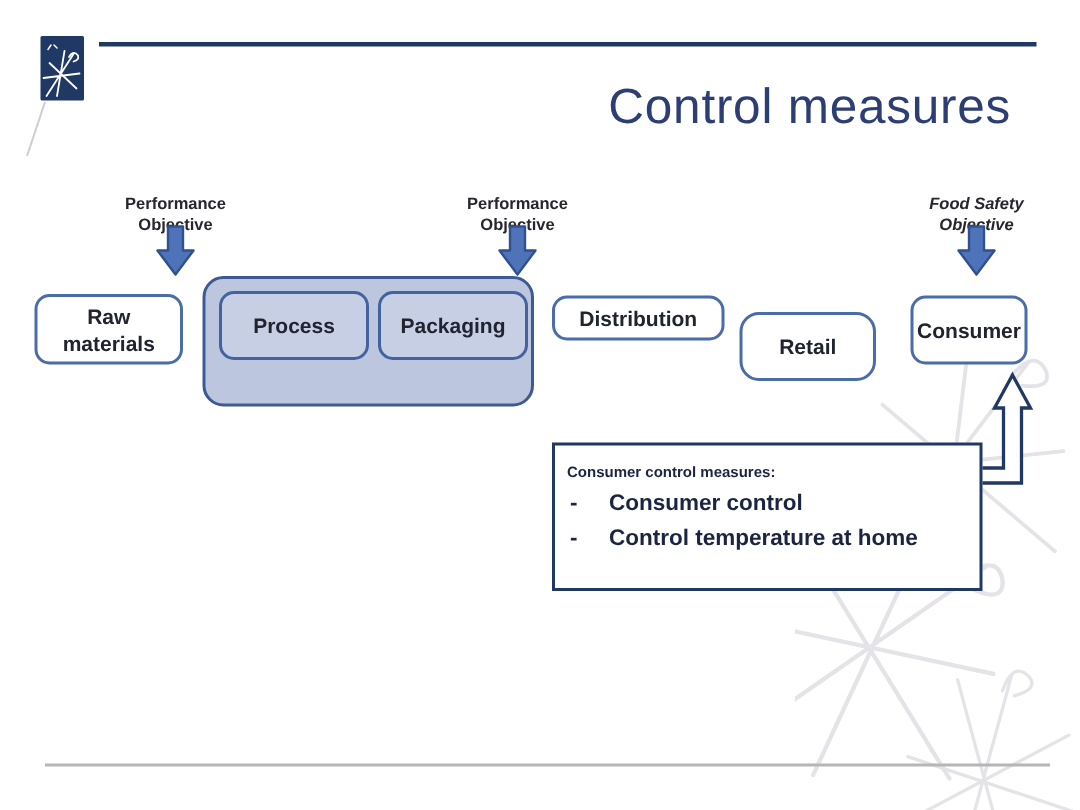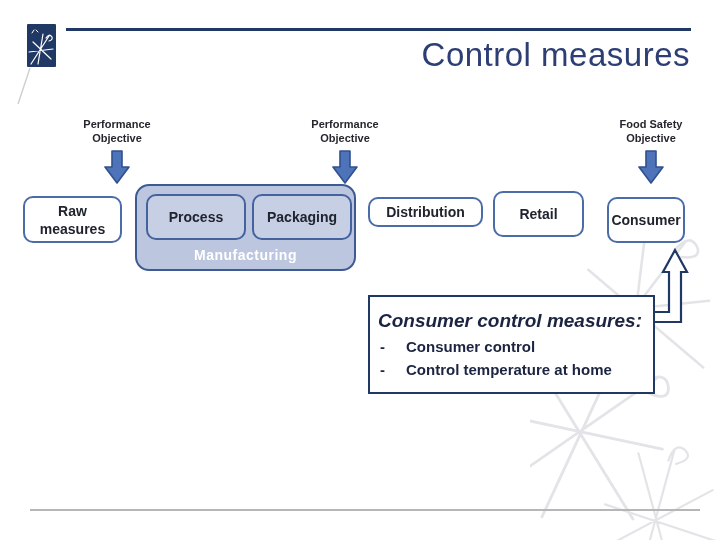--- a/index.html
+++ b/index.html
@@ -6,65 +6,65 @@
   .slide{
     position:relative;width:720px;height:540px;background:#ffffff;
     overflow:hidden;font-family:"Liberation Sans",sans-serif;
     -webkit-font-smoothing:antialiased;
   }
   .layer{position:absolute;z-index:1;}
   
   .top-rule{left:66px;top:28px;width:625px;height:3px;background:var(--accent-navy);}
   .logo-svg{left:14px;top:22px;width:50px;height:85px;}
   .page-title{
-    right:30px;top:36px;margin:0;font-size:33px;font-weight:400;
+    right:30px;top:36px;margin:16px;font-size:33px;font-weight:400;
     color:var(--title-blue);letter-spacing:0.5px;white-space:nowrap;
   }
   
   .anno{
     width:140px;text-align:center;font-size:11px;font-weight:700;
-    color:var(--label-text);line-height:14px;white-space:pre-line;
+    color:var(--label-text);line-height:14px;white-space:pre-line;margin-top:12px;
   }
   .anno.po-left{left:47px;top:117px;}
   .anno.po-mid{left:275px;top:117px;}
-  .anno.fso{left:581px;top:117px;}
+  .anno.fso{left:581px;top:117px;font-style:italic;}
   .down-arrow{width:26px;height:35px;}
   .down-arrow.a1{left:104px;top:150px;}
   .down-arrow.a2{left:332px;top:150px;}
   .down-arrow.a3{left:638px;top:150px;}
   
   .box{
     box-sizing:border-box;display:flex;align-items:center;justify-content:center;
     background:#ffffff;border:2.5px solid var(--box-border);border-radius:10px;
     font-size:14px;font-weight:700;color:var(--box-text);text-align:center;
     line-height:18px;white-space:pre-line;
   }
   .box.raw{left:23px;top:196px;width:99px;height:47px;}
   .box.distribution{left:368px;top:197px;width:115px;height:30px;}
-  .box.retail{left:493px;top:191px;width:91px;height:46px;}
+  .box.retail{left:493px;top:208px;width:91px;height:46px;border-radius:13px;}
   .box.consumer{left:607px;top:197px;width:78px;height:46px;}
   .mfg-group{
     left:135px;top:184px;width:221px;height:87px;box-sizing:border-box;
     background:var(--mfg-fill);border:2.5px solid var(--mfg-border);border-radius:14px;
   }
   .mfg-group .box{position:absolute;background:var(--inner-fill);border-color:var(--inner-border);}
   .mfg-group .box.process{left:9px;top:8px;width:100px;height:46px;}
   .mfg-group .box.packaging{left:115px;top:8px;width:100px;height:46px;}
   .mfg-label{
     position:absolute;bottom:6px;left:0;width:100%;text-align:center;
     font-size:14px;font-weight:700;color:#ffffff;letter-spacing:0.5px;
   }
   
   .elbow-svg{left:648px;top:247px;width:42px;height:78px;}
   .callout{
     box-sizing:border-box;left:368px;top:295px;width:287px;height:99px;
     background:#ffffff;border:2.5px solid var(--accent-navy);
     padding:13px 6px 0 8px;color:var(--callout-text);
   }
-  .callout-heading{font-size:19px;font-weight:700;margin:0 0 3px 0;font-style:italic;}
+  .callout-heading{font-size:10px;font-weight:700;margin:0 0 3px 0;}
   .callout-item{display:flex;font-size:15px;font-weight:700;line-height:23px;}
   .callout-item .dash{width:26px;flex:0 0 26px;padding-left:2px;}
   
   .bottom-rule{left:30px;top:509px;width:670px;height:2px;background:var(--rule-gray);}
   
   .watermark-svg{left:530px;top:190px;width:190px;height:360px;z-index:0;}
   .wm{stroke:var(--watermark);stroke-width:2.2;fill:none;stroke-linecap:round;}
 </style>
 </head>
 <body>
@@ -106,26 +106,25 @@
     <polygon points="8,1 18,1 18,17 25,17 13,33 1,17 8,17" style="fill:var(--arrow-fill);stroke:var(--arrow-stroke)" stroke-width="1.6" stroke-linejoin="round"></polygon>
   </svg>
   <svg class="layer down-arrow a2" viewBox="0 0 26 35">
     <polygon points="8,1 18,1 18,17 25,17 13,33 1,17 8,17" style="fill:var(--arrow-fill);stroke:var(--arrow-stroke)" stroke-width="1.6" stroke-linejoin="round"></polygon>
   </svg>
   <svg class="layer down-arrow a3" viewBox="0 0 26 35">
     <polygon points="8,1 18,1 18,17 25,17 13,33 1,17 8,17" style="fill:var(--arrow-fill);stroke:var(--arrow-stroke)" stroke-width="1.6" stroke-linejoin="round"></polygon>
   </svg>
 
   <div class="layer box raw">Raw
-measures</div>
+materials</div>
 
   <div class="layer mfg-group">
     <div class="box process">Process</div>
     <div class="box packaging">Packaging</div>
-    <div class="mfg-label">Manufacturing</div>
   </div>
 
   <div class="layer box distribution">Distribution</div>
   <div class="layer box retail">Retail</div>
   <div class="layer box consumer">Consumer</div>
 
   <svg class="layer elbow-svg" viewBox="0 0 42 78">
     <polygon points="27,3 39,25 33,25 33,75 5,75 5,65 21,65 21,25 15,25" fill="#ffffff" style="stroke:var(--accent-navy)" stroke-width="2.2" stroke-linejoin="miter"></polygon>
   </svg>
 

